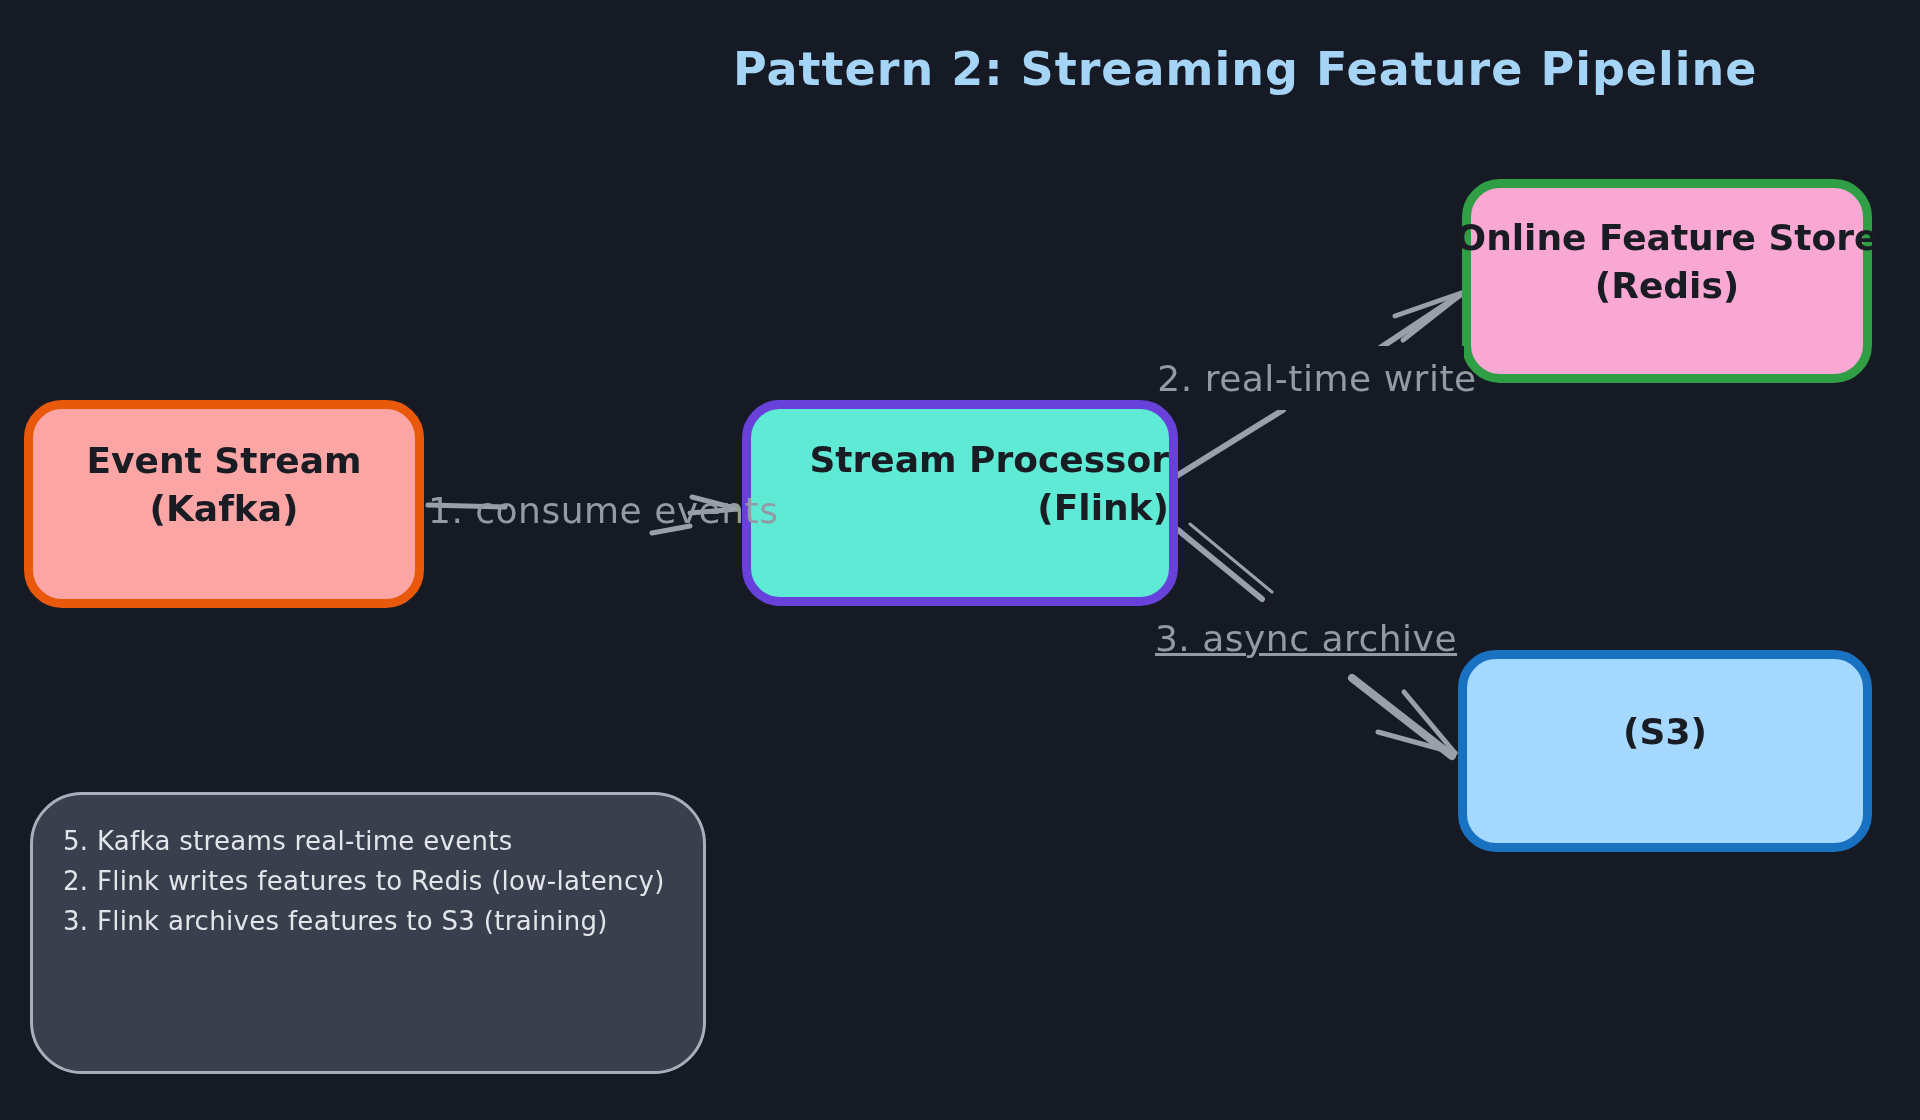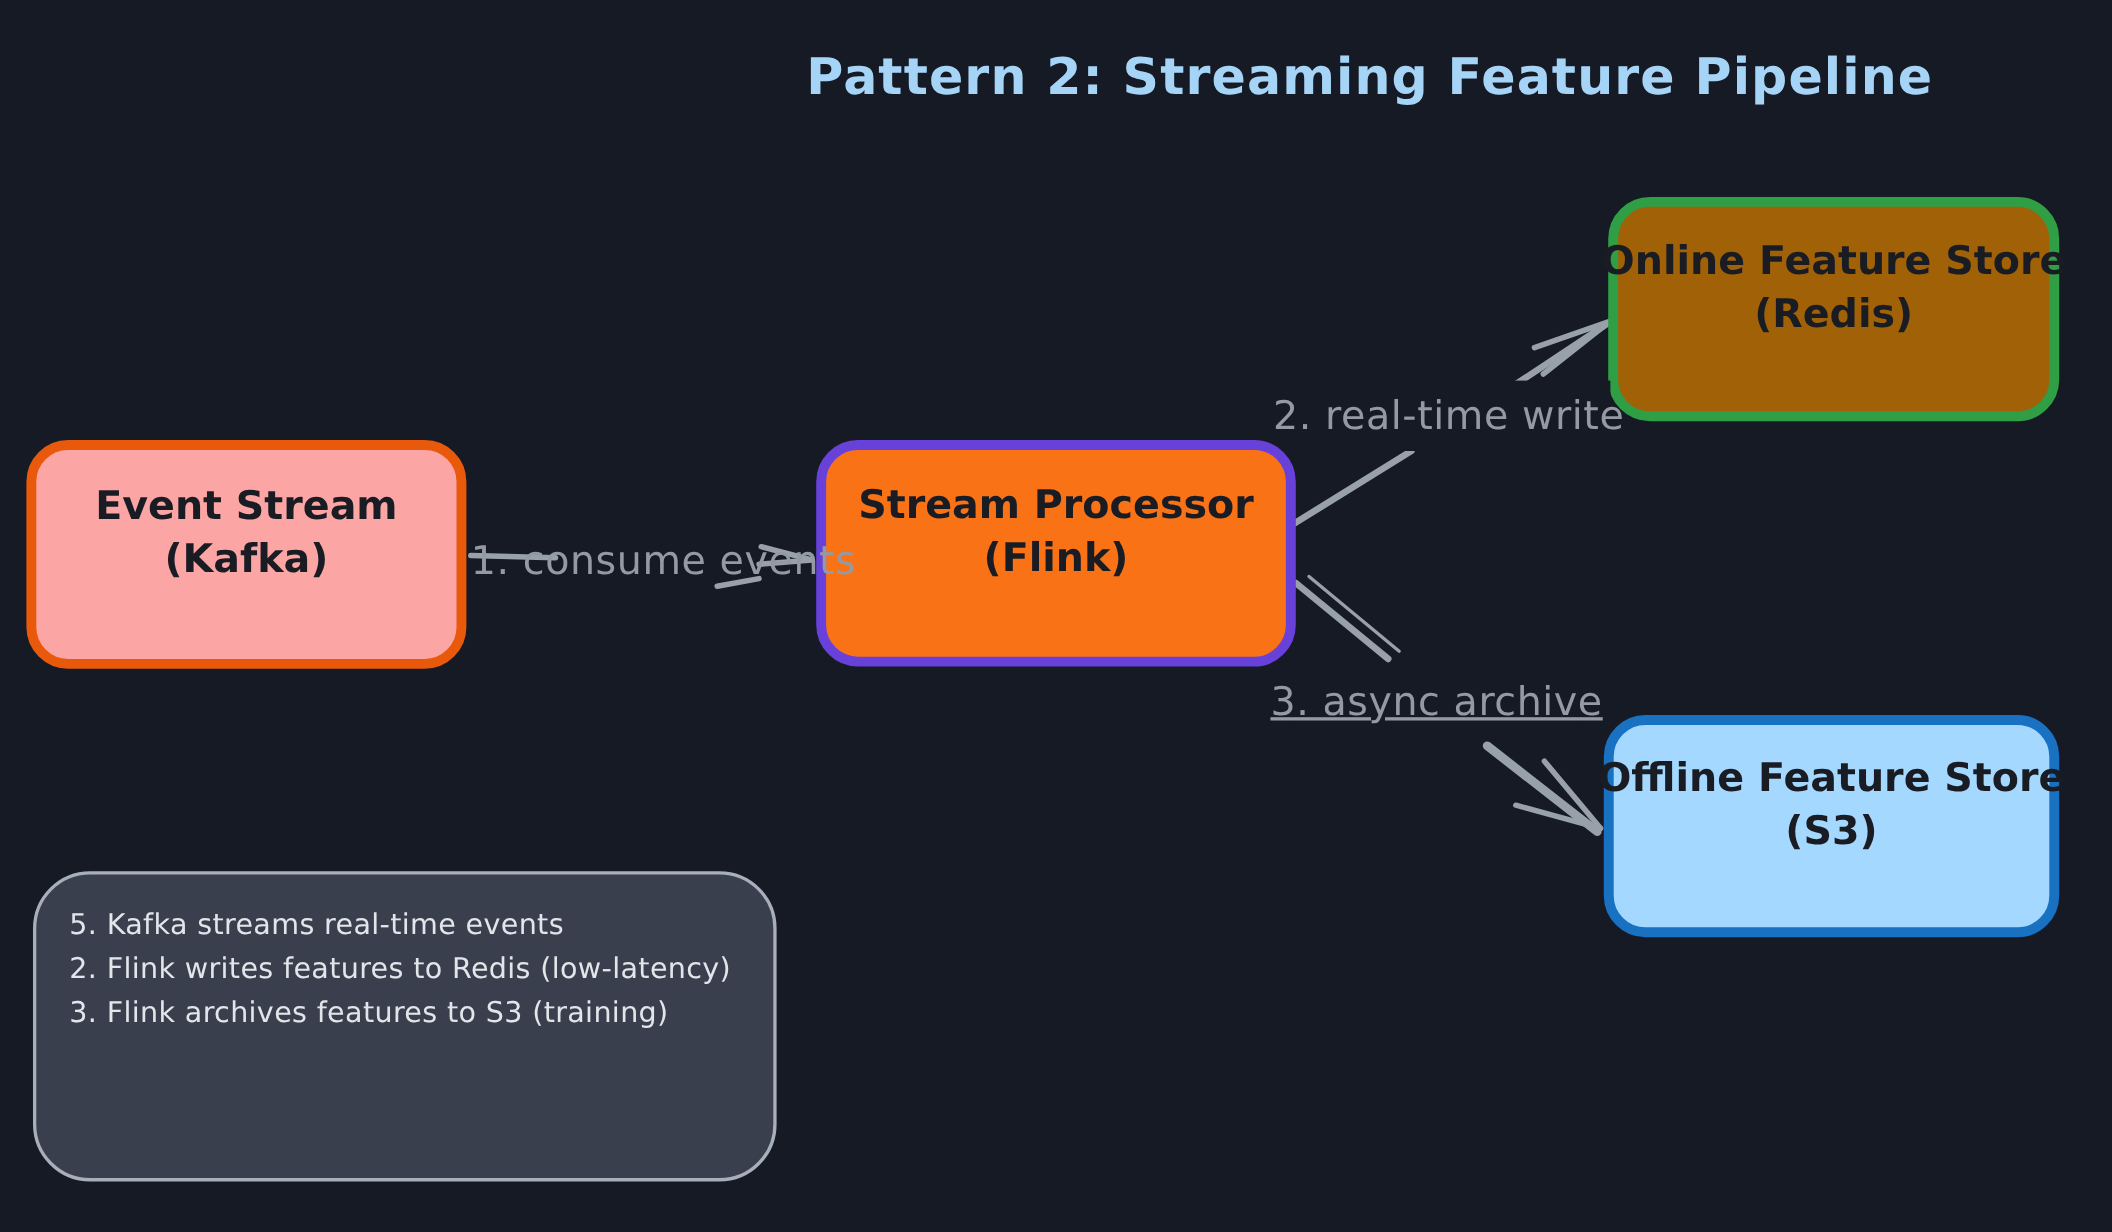--- a/index.html
+++ b/index.html
@@ -95,32 +95,31 @@
     </g>
   </svg>
 
   <div class="title">Pattern 2: Streaming Feature Pipeline</div>
 
   <div class="node node-event" style="background: #fca5a5; border-color: rgb(232, 89, 12);">
     <div class="l1">Event Stream</div>
     <div class="l2">(Kafka)</div>
   </div>
 
-  <div class="node node-proc" style="background: #f97316; border-color: rgb(103, 65, 217);">
+  <div class="node node-proc" style="background: #5eead4; border-color: rgb(103, 65, 217); align-items: flex-end;">
     <div class="l1">Stream Processor</div>
     <div class="l2">(Flink)</div>
   </div>
 
-  <div class="node node-online" style="background: #a16207; border-color: rgb(47, 158, 68);">
+  <div class="node node-online" style="background: #f9a8d4; border-color: rgb(47, 158, 68);">
     <div class="l1">Online Feature Store</div>
     <div class="l2">(Redis)</div>
   </div>
 
   <div class="node node-offline" style="background: rgb(165, 216, 255); border-color: rgb(25, 113, 194);">
-    <div class="l1">Offline Feature Store</div>
     <div class="l2">(S3)</div>
   </div>
 
   <div class="edge-label label-consume">1. consume events</div>
   <div class="edge-label label-realtime masked">2. real-time write</div>
   <div class="edge-label label-archive masked">3. async archive</div>
 
   <div class="flow-box">
     <div class="flow-line">5. Kafka streams real-time events</div>
     <div class="flow-line">2. Flink writes features to Redis (low-latency)</div>

